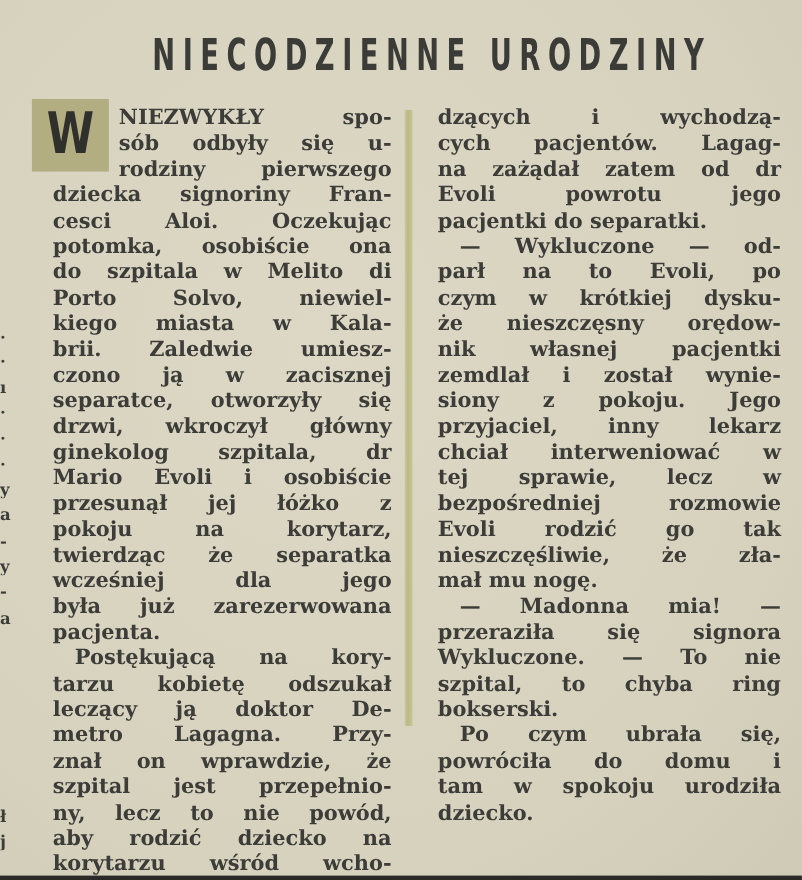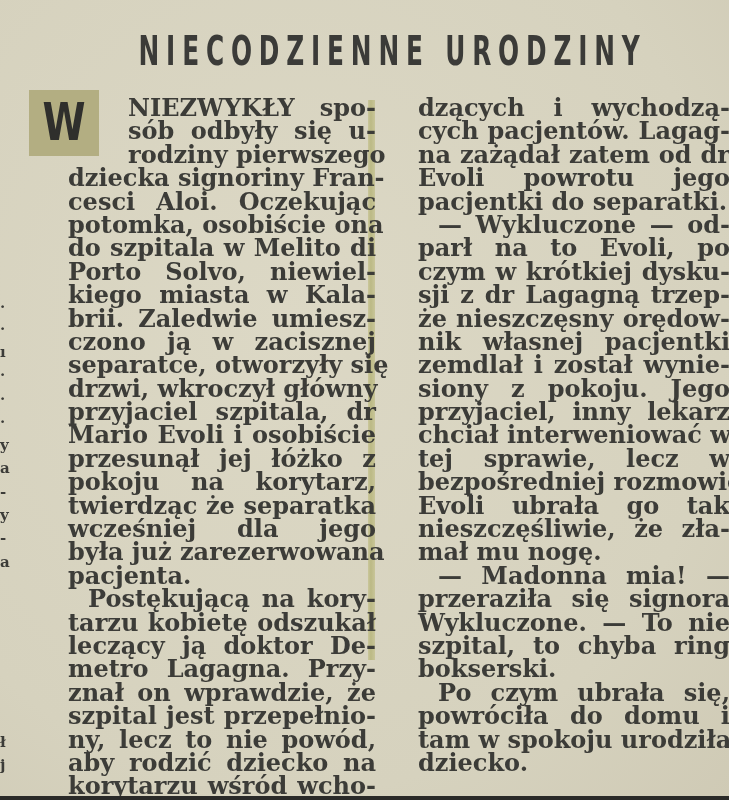--- a/index.html
+++ b/index.html
@@ -23,24 +23,23 @@
     letter-spacing: 11px;
     color: #3b3b38;
     transform: scaleX(0.62);
     transform-origin: 50% 50%;
     white-space: nowrap;
   }
   .col {
     position: absolute;
     font-family: "DejaVu Serif", serif;
     font-weight: bold;
-    font-size: 24px;
+    font-size: 19px;
     line-height: 23.4px;
     color: #3c3c38;
-    margin-left: 20px;
   }
   .col-left { left: 48px; top: 96px; width: 308px; }
   .col-right { left: 398px; top: 96px; width: 312px; }
   .line {
     display: block; height: 23.4px;
     text-align: justify; text-align-last: justify;
     white-space: nowrap;
   }
   .line.last { text-align-last: left; }
   .line.indent { padding-left: 20px; }
@@ -96,21 +95,21 @@
     <span class="line">dziecka signoriny Fran-</span>
     <span class="line">cesci Aloi. Oczekując</span>
     <span class="line">potomka, osobiście ona</span>
     <span class="line">do szpitala w Melito di</span>
     <span class="line">Porto Solvo, niewiel-</span>
     <span class="line">kiego miasta w Kala-</span>
     <span class="line">brii. Zaledwie umiesz-</span>
     <span class="line">czono ją w zacisznej</span>
     <span class="line">separatce, otworzyły się</span>
     <span class="line">drzwi, wkroczył główny</span>
-    <span class="line">przyjaciel szpitala, dr</span>
+    <span class="line">ginekolog szpitala, dr</span>
     <span class="line">Mario Evoli i osobiście</span>
     <span class="line">przesunął jej łóżko z</span>
     <span class="line">pokoju na korytarz,</span>
     <span class="line">twierdząc że separatka</span>
     <span class="line">wcześniej dla jego</span>
     <span class="line">była już zarezerwowana</span>
     <span class="line last">pacjenta.</span>
     <span class="line indent">Postękującą na kory-</span>
     <span class="line">tarzu kobietę odszukał</span>
     <span class="line">leczący ją doktor De-</span>
@@ -124,30 +123,29 @@
 
   <div class="col col-right">
     <span class="line">dzących i wychodzą-</span>
     <span class="line">cych pacjentów. Lagag-</span>
     <span class="line">na zażądał zatem od dr</span>
     <span class="line">Evoli powrotu jego</span>
     <span class="line last">pacjentki do separatki.</span>
     <span class="line indent">— Wykluczone — od-</span>
     <span class="line">parł na to Evoli, po</span>
     <span class="line">czym w krótkiej dysku-</span>
-    <span class="line">sji z dr Lagagną trzep-</span>
     <span class="line">że nieszczęsny orędow-</span>
     <span class="line">nik własnej pacjentki</span>
     <span class="line">zemdlał i został wynie-</span>
     <span class="line">siony z pokoju. Jego</span>
     <span class="line">przyjaciel, inny lekarz</span>
     <span class="line">chciał interweniować w</span>
     <span class="line">tej sprawie, lecz w</span>
     <span class="line">bezpośredniej rozmowie</span>
-    <span class="line">Evoli ubrała go tak</span>
+    <span class="line">Evoli rodzić go tak</span>
     <span class="line">nieszczęśliwie, że zła-</span>
     <span class="line last">mał mu nogę.</span>
     <span class="line indent">— Madonna mia! —</span>
     <span class="line">przeraziła się signora</span>
     <span class="line">Wykluczone. — To nie</span>
     <span class="line">szpital, to chyba ring</span>
     <span class="line last">bokserski.</span>
     <span class="line indent">Po czym ubrała się,</span>
     <span class="line">powróciła do domu i</span>
     <span class="line">tam w spokoju urodziła</span>

